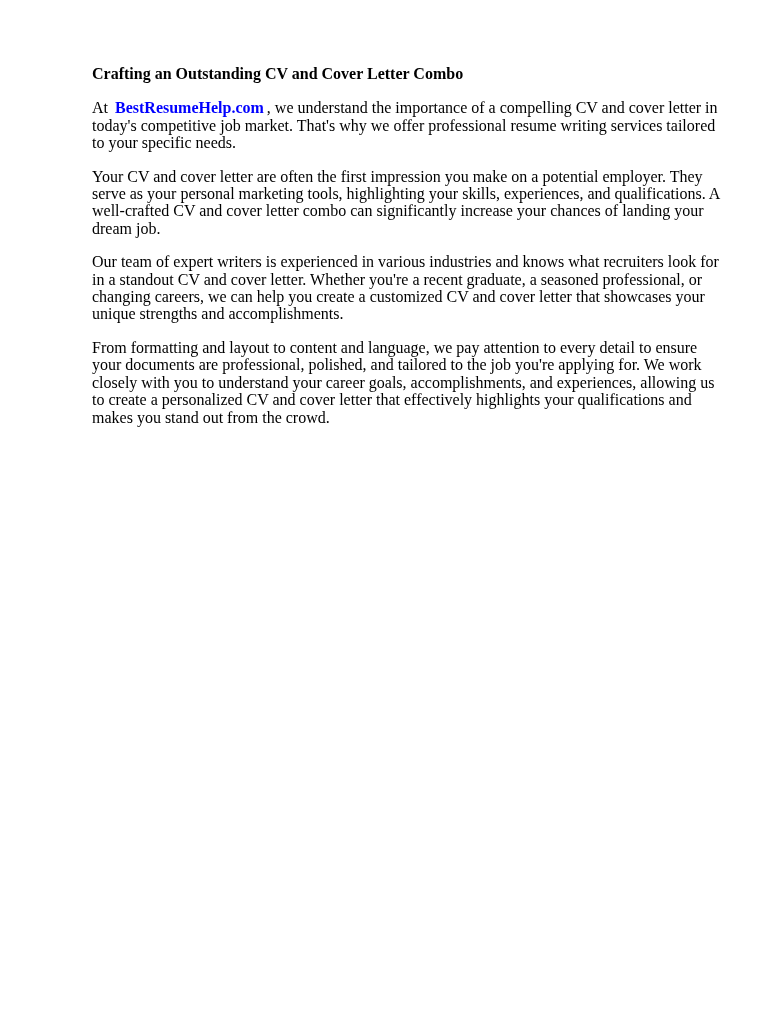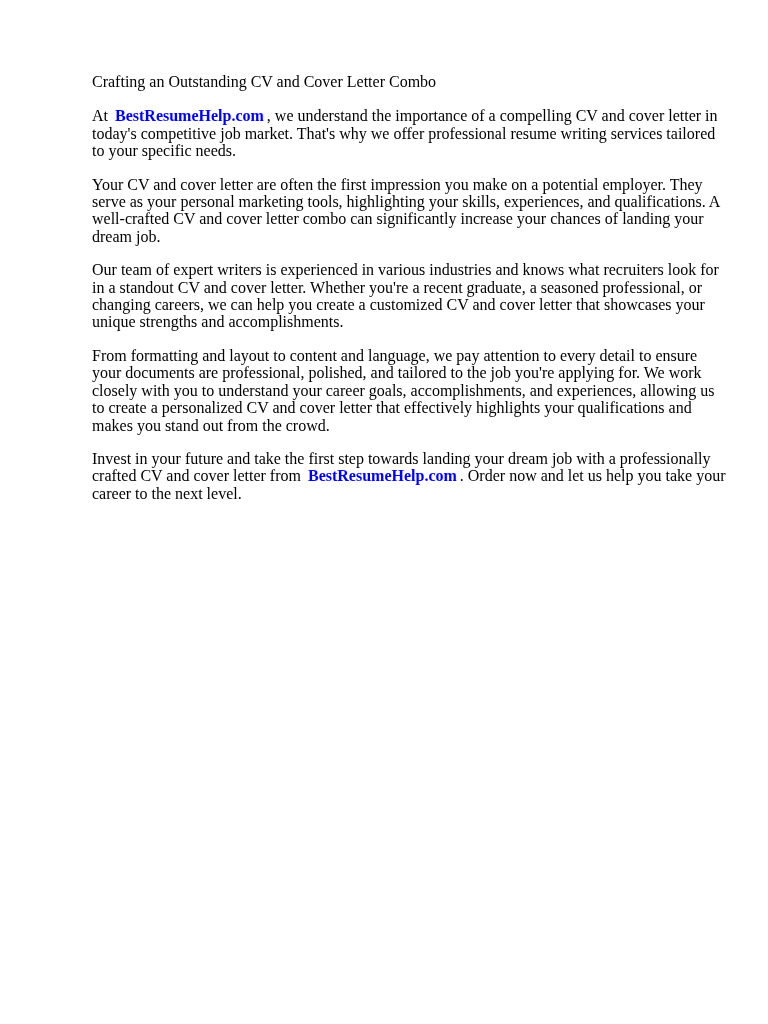--- a/index.html
+++ b/index.html
@@ -15,22 +15,22 @@
     box-sizing: border-box;
     padding: 57px 36px 0 92px;
     font-family: "Liberation Serif", "DejaVu Serif", serif;
     font-size: 16px;
     line-height: 17.4px;
     color: #000000;
     overflow: hidden;
   }
   .doc-title {
     font-size: 16px;
-    font-weight: normal;
-    margin: 16px 0 17px 0;
+    font-weight: bold;
+    margin: 8px 0 17px 0;
     line-height: 17.4px;
   }
   .doc-paragraph {
     margin: 0 0 16px 0;
     width: 636px;
     text-align: left;
   }
   .doc-link {
     color: #0000FF;
     font-weight: bold;
@@ -42,15 +42,14 @@
 </head>
 <body>
 
 <div class="page">
   <h1 class="doc-title">Crafting an Outstanding CV and Cover Letter Combo</h1>
   <div id="doc-body">
       <p class="doc-paragraph"><span>At </span><a class="doc-link">BestResumeHelp.com</a><span>, we understand the importance of a compelling CV and cover letter in today's competitive job market. That's why we offer professional resume writing services tailored to your specific needs.</span></p>
       <p class="doc-paragraph"><span>Your CV and cover letter are often the first impression you make on a potential employer. They serve as your personal marketing tools, highlighting your skills, experiences, and qualifications. A well-crafted CV and cover letter combo can significantly increase your chances of landing your dream job.</span></p>
       <p class="doc-paragraph"><span>Our team of expert writers is experienced in various industries and knows what recruiters look for in a standout CV and cover letter. Whether you're a recent graduate, a seasoned professional, or changing careers, we can help you create a customized CV and cover letter that showcases your unique strengths and accomplishments.</span></p>
       <p class="doc-paragraph"><span>From formatting and layout to content and language, we pay attention to every detail to ensure your documents are professional, polished, and tailored to the job you're applying for. We work closely with you to understand your career goals, accomplishments, and experiences, allowing us to create a personalized CV and cover letter that effectively highlights your qualifications and makes you stand out from the crowd.</span></p>
-      <p class="doc-paragraph"><span>Invest in your future and take the first step towards landing your dream job with a professionally crafted CV and cover letter from </span><a class="doc-link">BestResumeHelp.com</a><span>. Order now and let us help you take your career to the next level.</span></p>
     </div>
 </div>
 
 </body></html>

